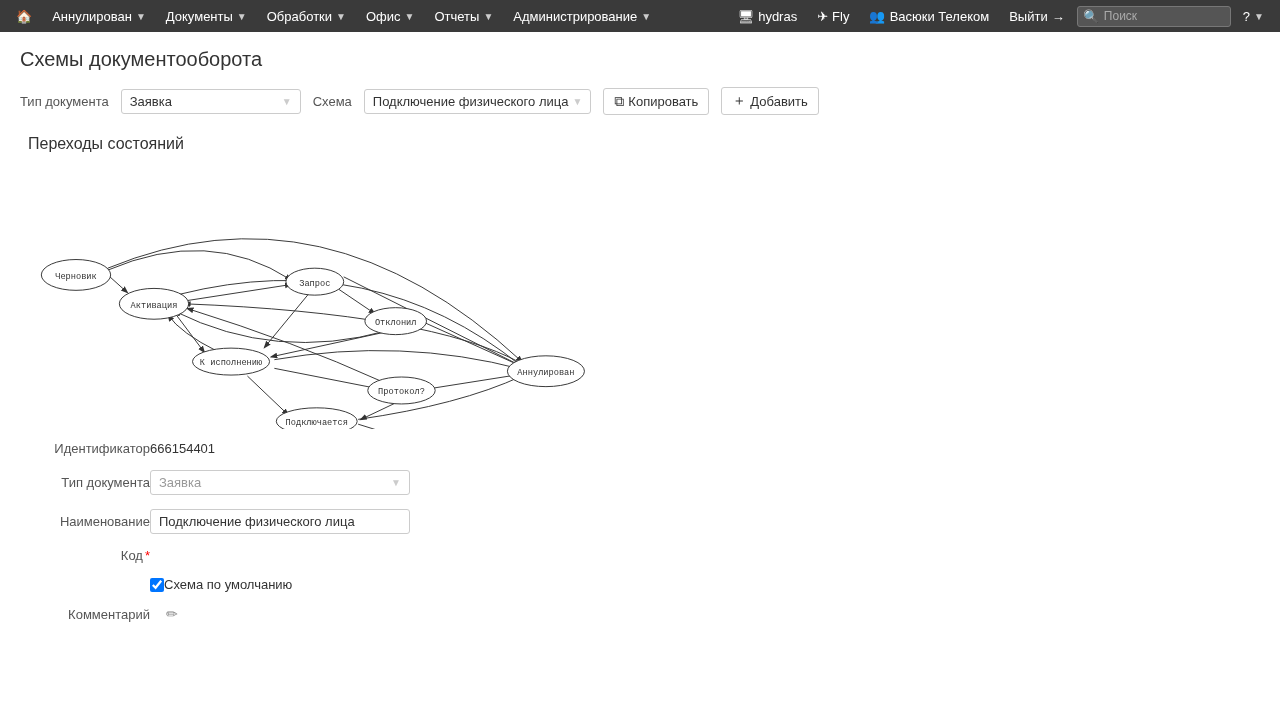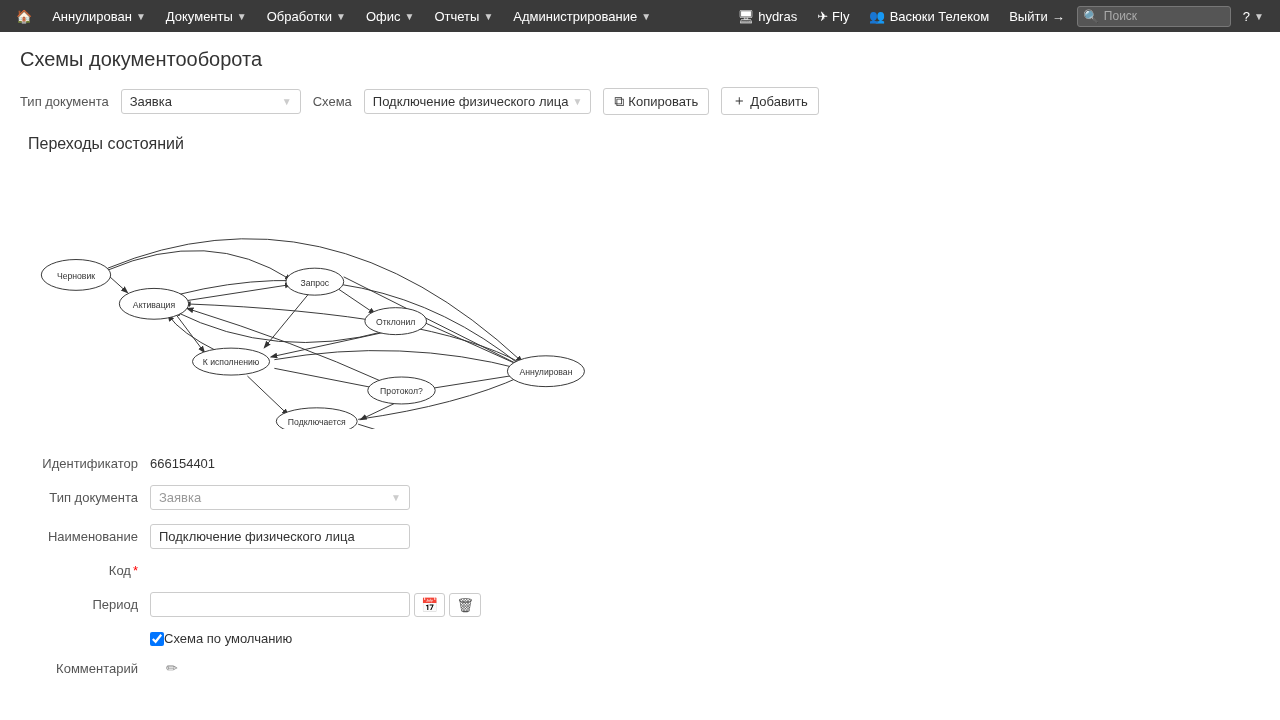--- a/index.html
+++ b/index.html
@@ -77,34 +77,35 @@
     .section-title {
       font-size: 16px; font-weight: normal; color: #333;
       margin-bottom: 16px; padding-left: 8px;
     }
 
     
     .diagram-container {
       width: 100%;
       height: 260px;
       position: relative;
-      margin-bottom: 27px;
+      margin-bottom: 12px;
+      font-family: Liberation Mono, monospace;
     }
     .diagram-container svg {
       width: 580px;
       height: 260px;
     }
 
     
     .info-section { padding: 0 0 0 0; }
     .info-row {
       display: flex; align-items: center; margin-bottom: 14px;
     }
     .info-label {
-      width: 130px; text-align: right; padding-right: 12px;
+      width: 130px; text-align: right; padding-right: 0;
       color: #555; font-size: 13px; flex-shrink: 0;
     }
     .info-label.required::after { content: '*'; color: red; margin-left: 2px; }
     .info-value {
       color: #333; font-size: 13px;
     }
     .form-input {
       border: 1px solid #ccc; border-radius: 3px;
       padding: 4px 8px; font-size: 13px; color: #333;
       min-width: 260px; background: #fff;
@@ -333,32 +334,20 @@
 
     <div class="info-row">
       <span class="info-label">Наименование</span>
       <input type="text" class="form-input" value="Подключение физического лица" style="">
     </div>
 
     <div class="info-row">
       <span class="info-label required">Код</span>
     </div>
 
-    <div class="info-row">
-      <span class="info-label">Период</span>
-      <div class="period-row">
-        <input type="text" class="period-input" style="">
-        <button class="icon-btn">
-          <span>📅</span>
-        </button>
-        <button class="icon-btn">
-          <span>🗑</span>
-        </button>
-      </div>
-    </div>
 
     <div class="checkbox-row">
       <input type="checkbox" checked="" style="">
       <span>Схема по умолчанию</span>
     </div>
 
     <div class="info-row comment-row">
       <span class="info-label">Комментарий</span>
       <span class="comment-edit-icon">✏</span>
     </div>

